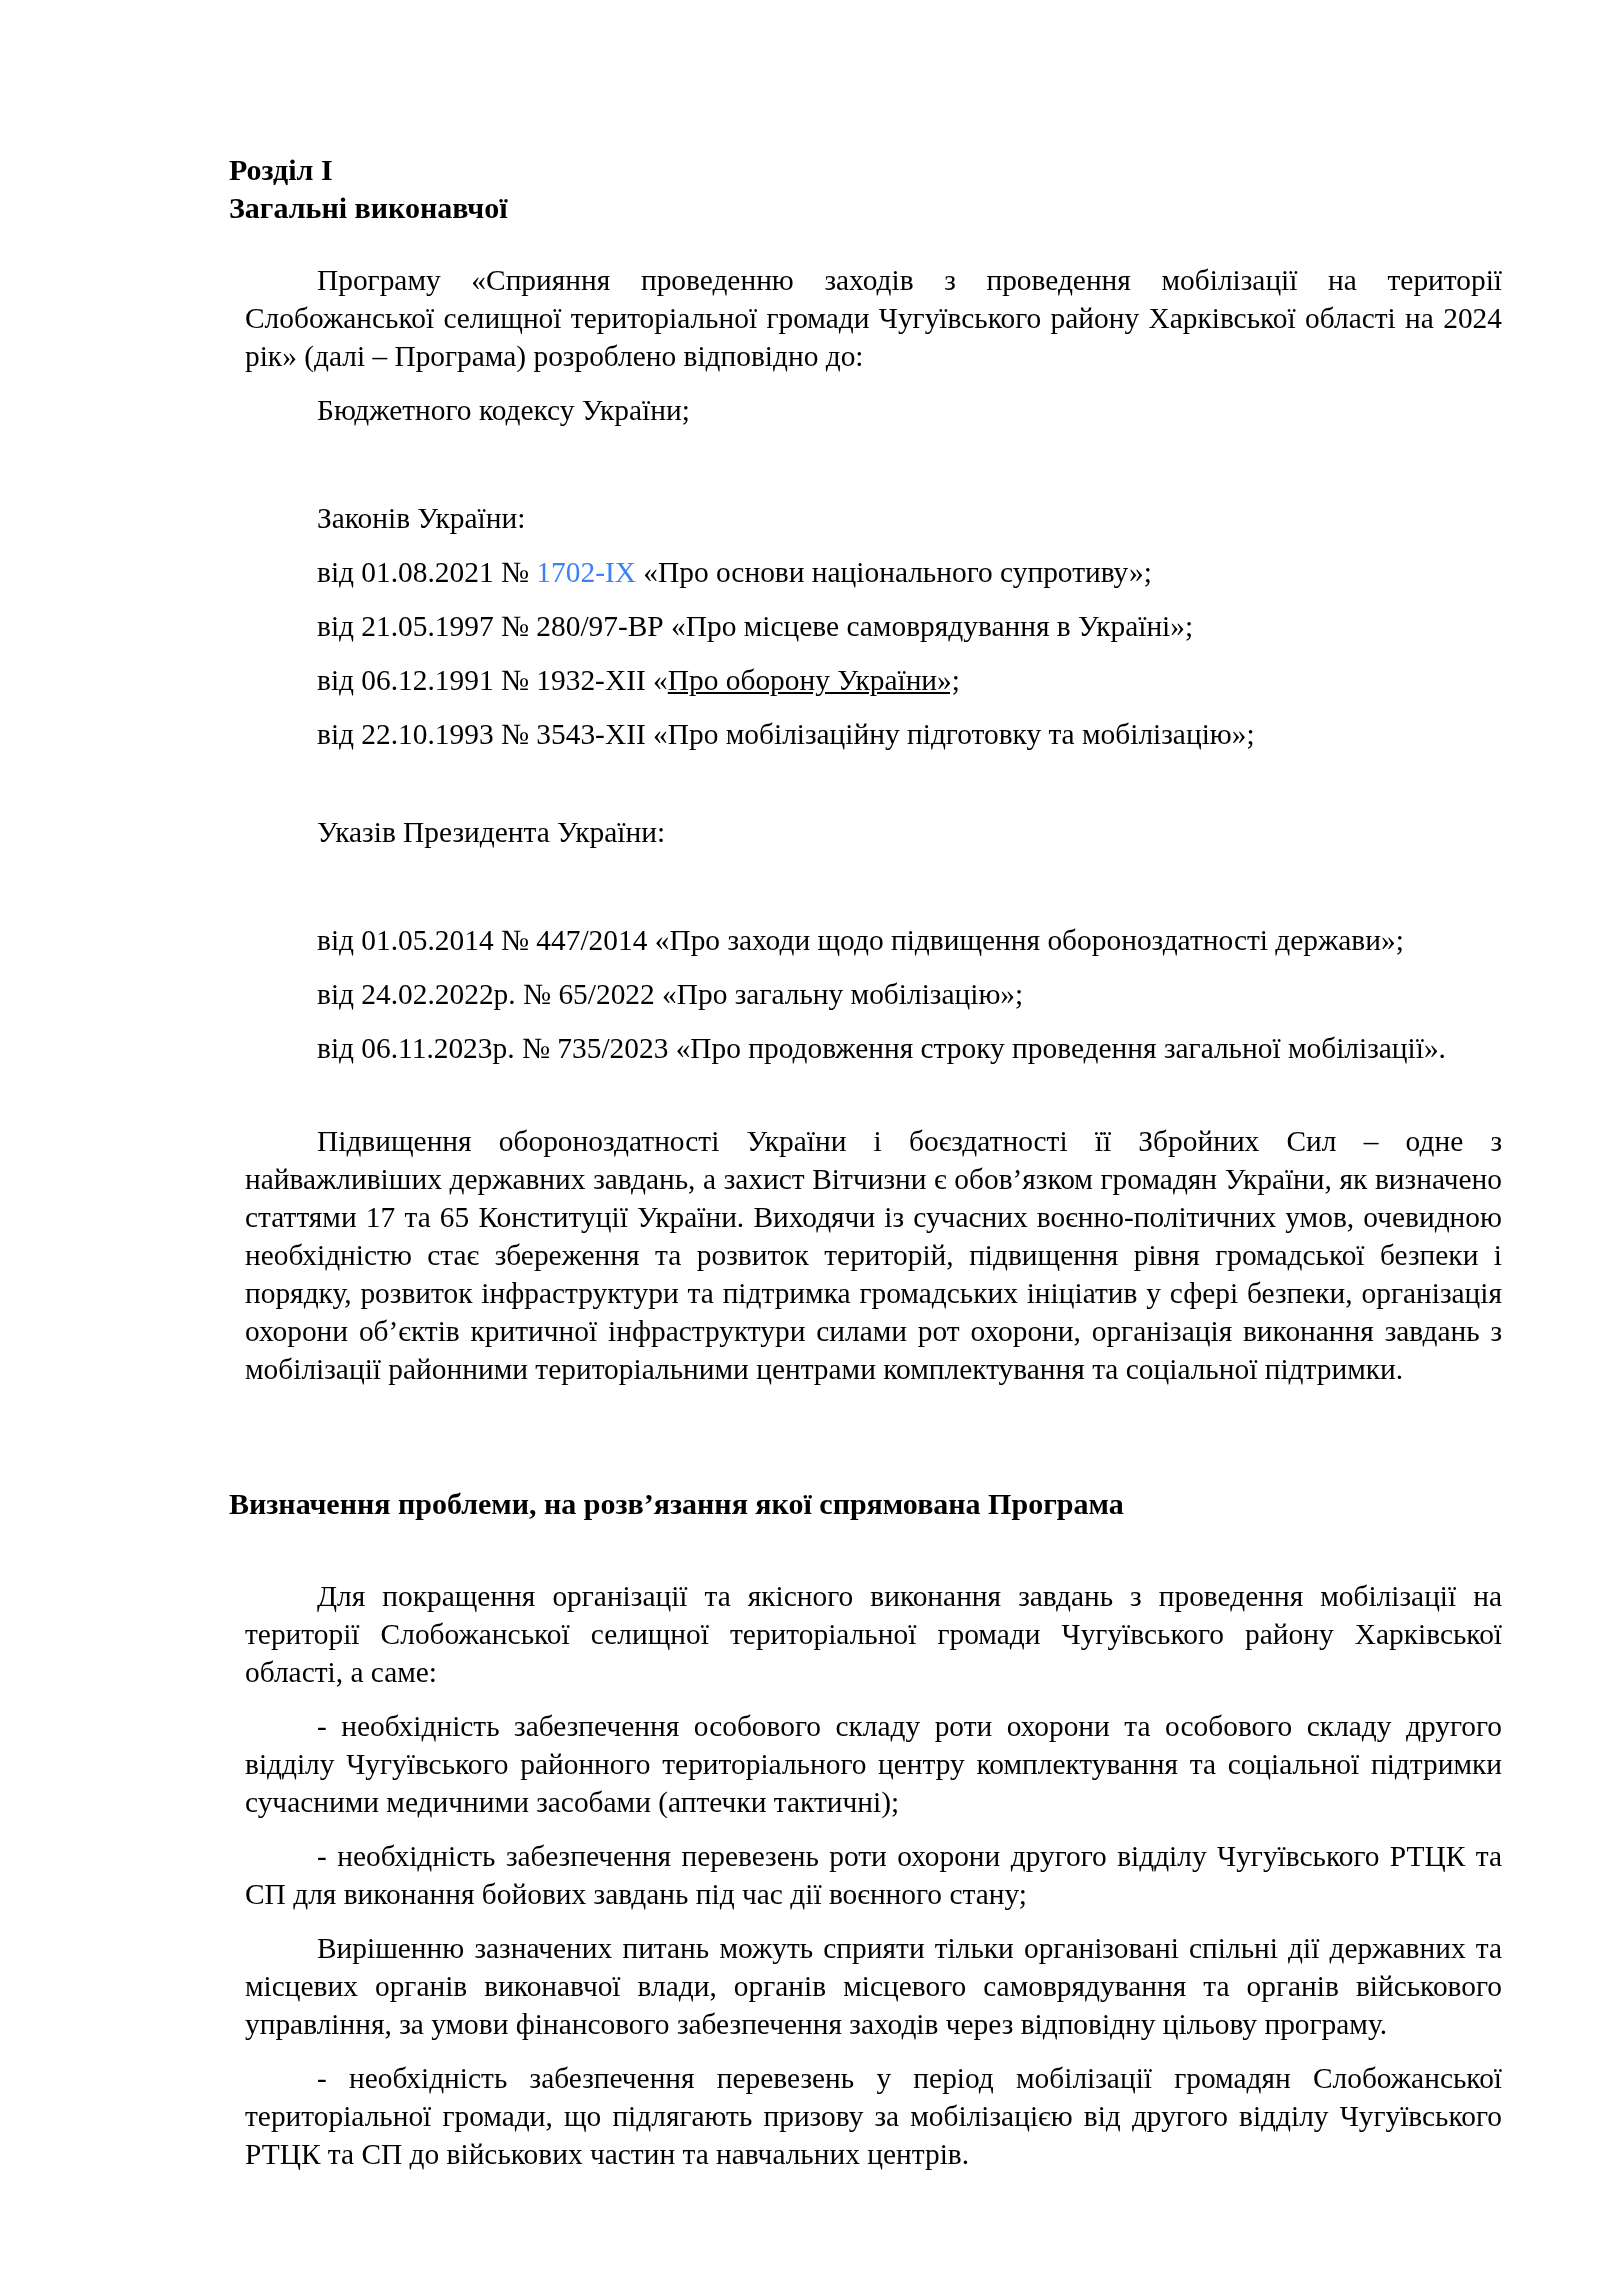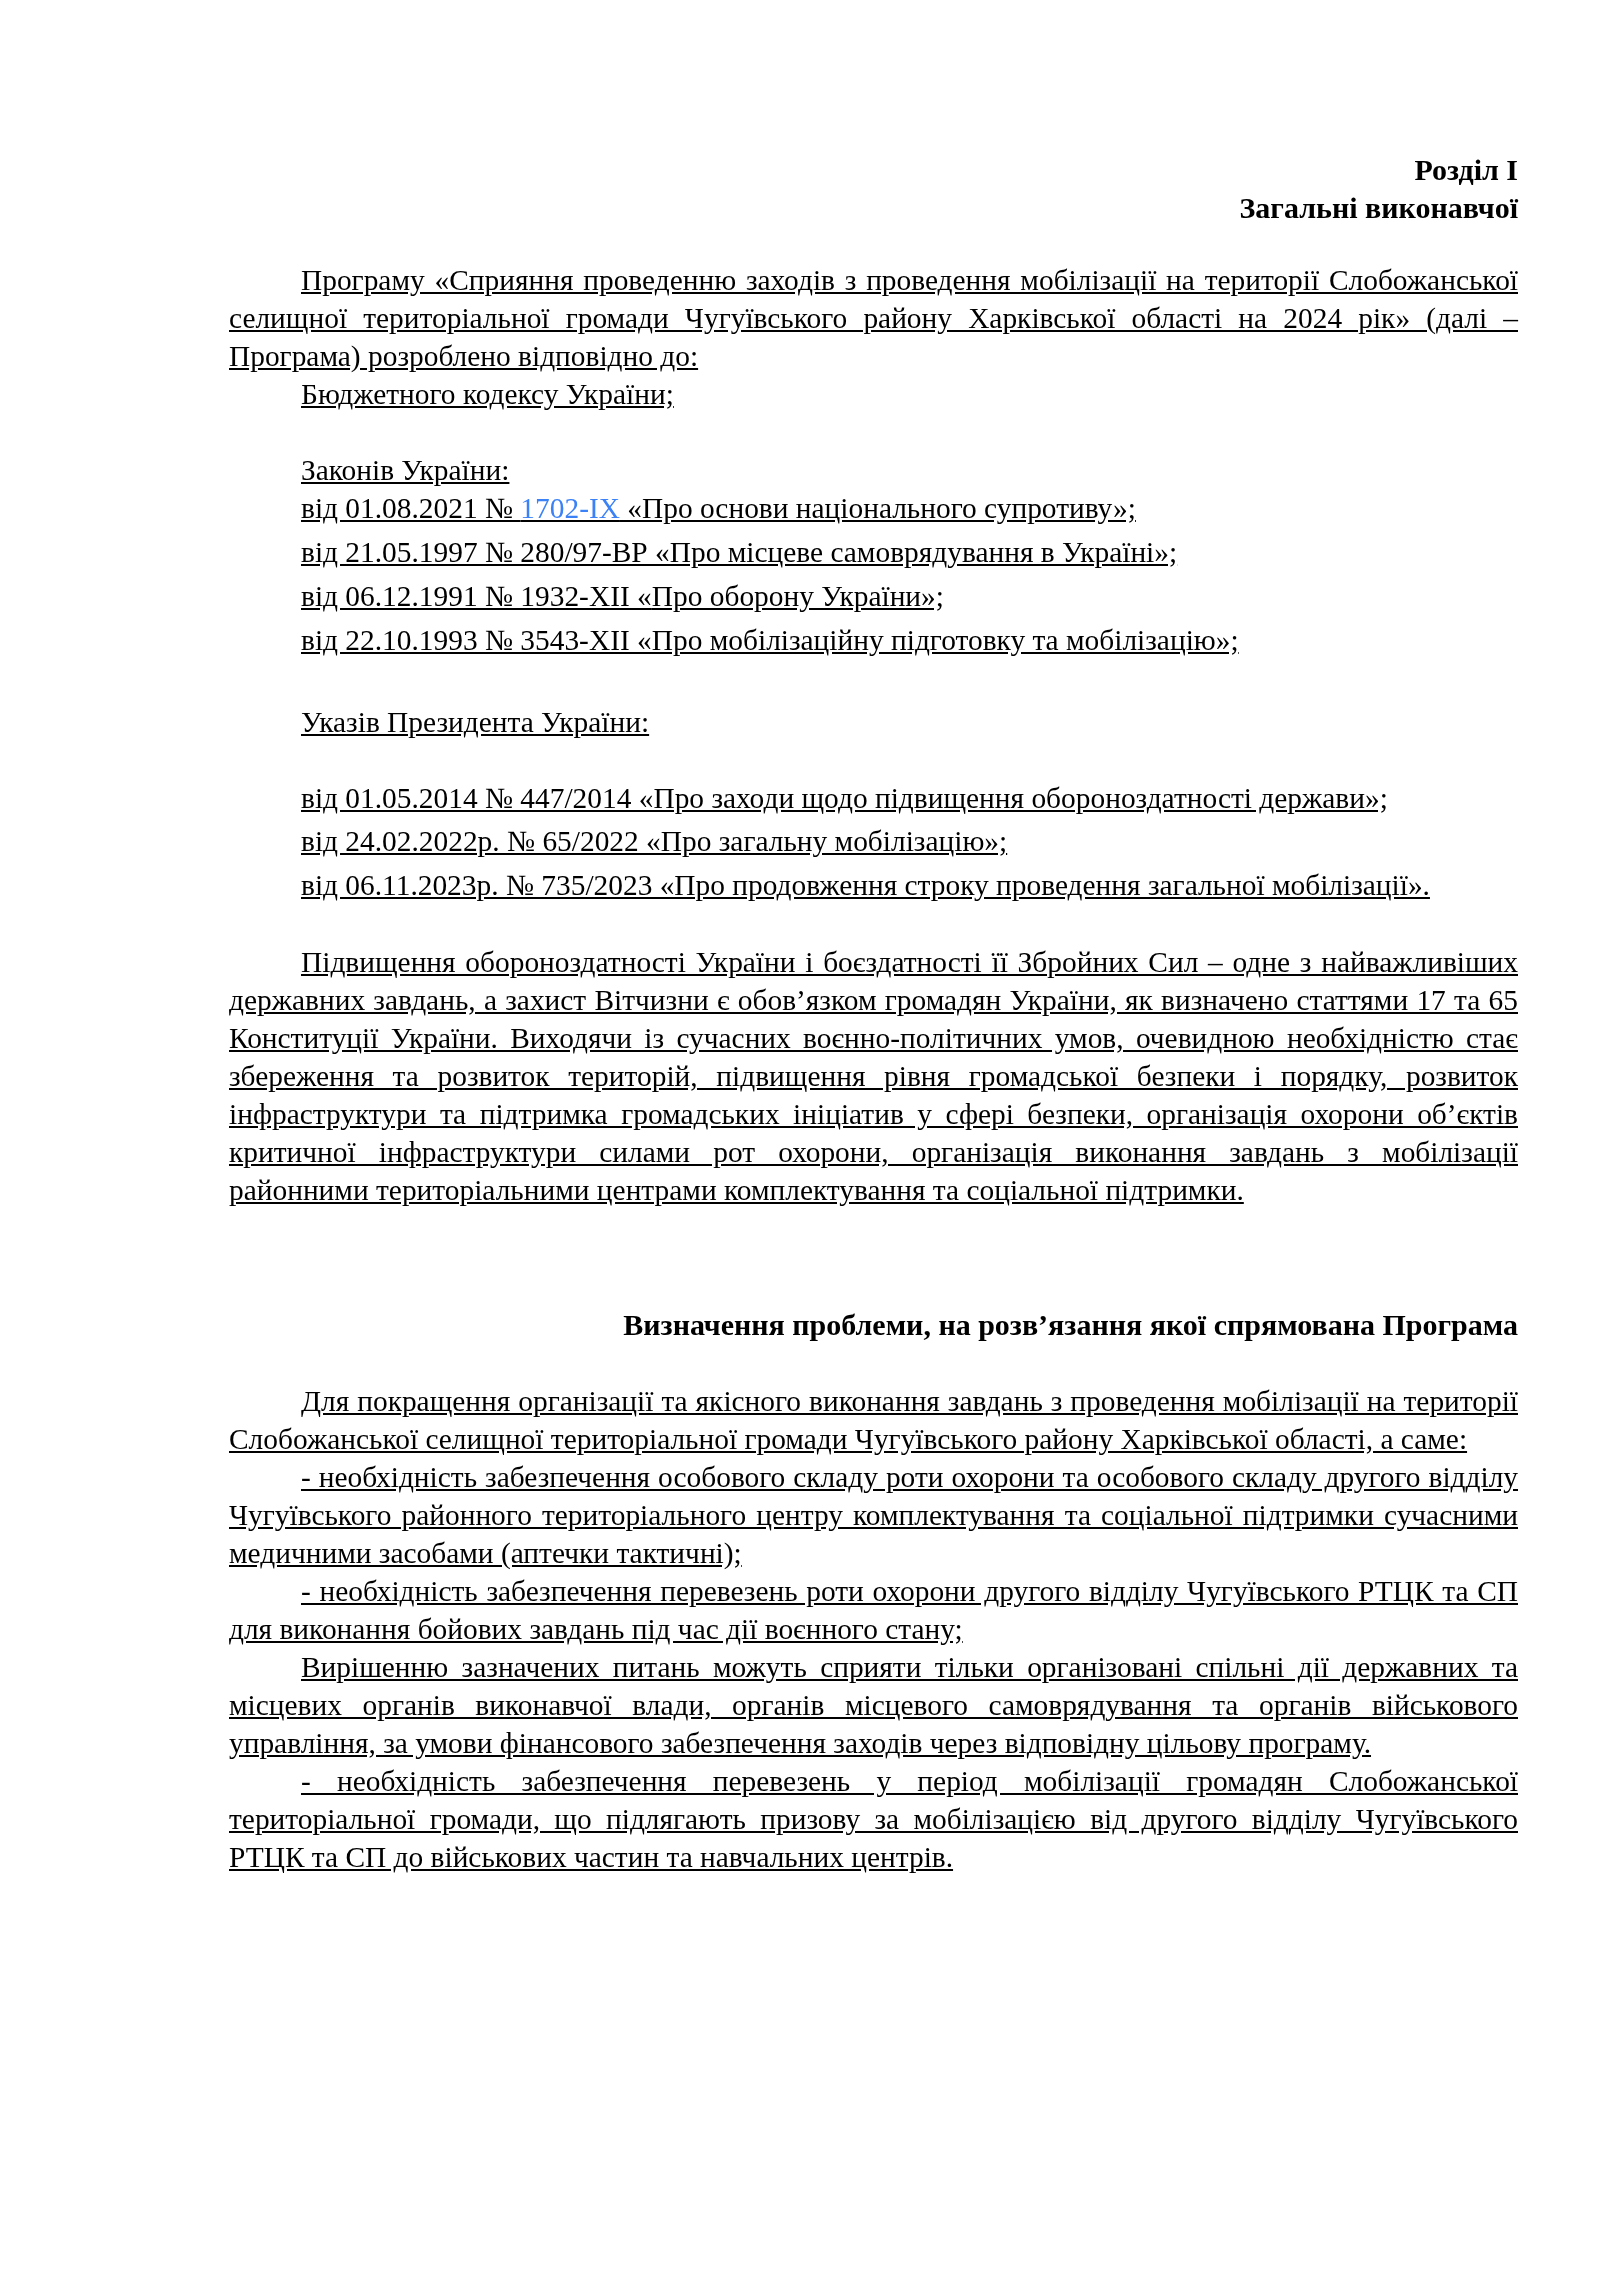--- a/index.html
+++ b/index.html
@@ -14,31 +14,30 @@
     background: #ffffff;
     box-sizing: border-box;
     padding: 151px 105px 0 229px;
     font-family: "Liberation Serif", "DejaVu Serif", serif;
     font-size: 29.4px;
     line-height: 38px;
     color: #000000;
     overflow: hidden;
   }
   .heading {
-    text-align: right;
+    text-align: left;
     font-weight: bold;
     font-size: 30px;
   }
   .heading-1 { margin: 0 0 34px 0; }
   .heading-2 { margin: 97px 0 0 0; }
   .heading-line { white-space: nowrap; }
   p.para {
-    margin: 0;
+    margin: 16px;
     text-indent: 72px;
-    text-decoration: underline;
   }
   p.justify { text-align: justify; }
   p.law { margin-bottom: 5.9px; }
   .spacer { height: 38px; }
   .gray { color: #3b82f6; }
   .underline { text-decoration: underline; }
 </style>
 </head>
 <body>
 

